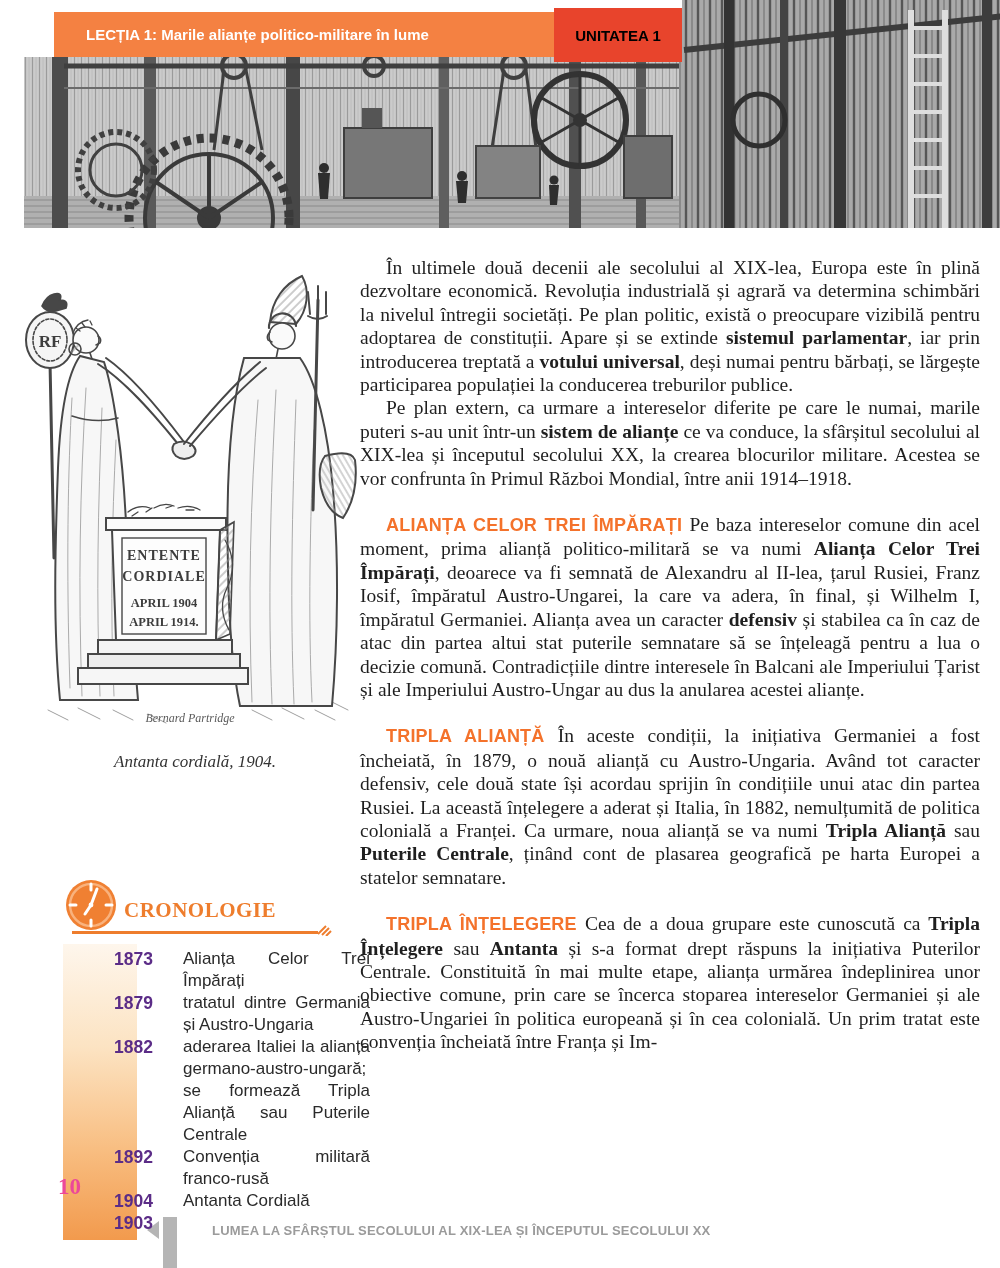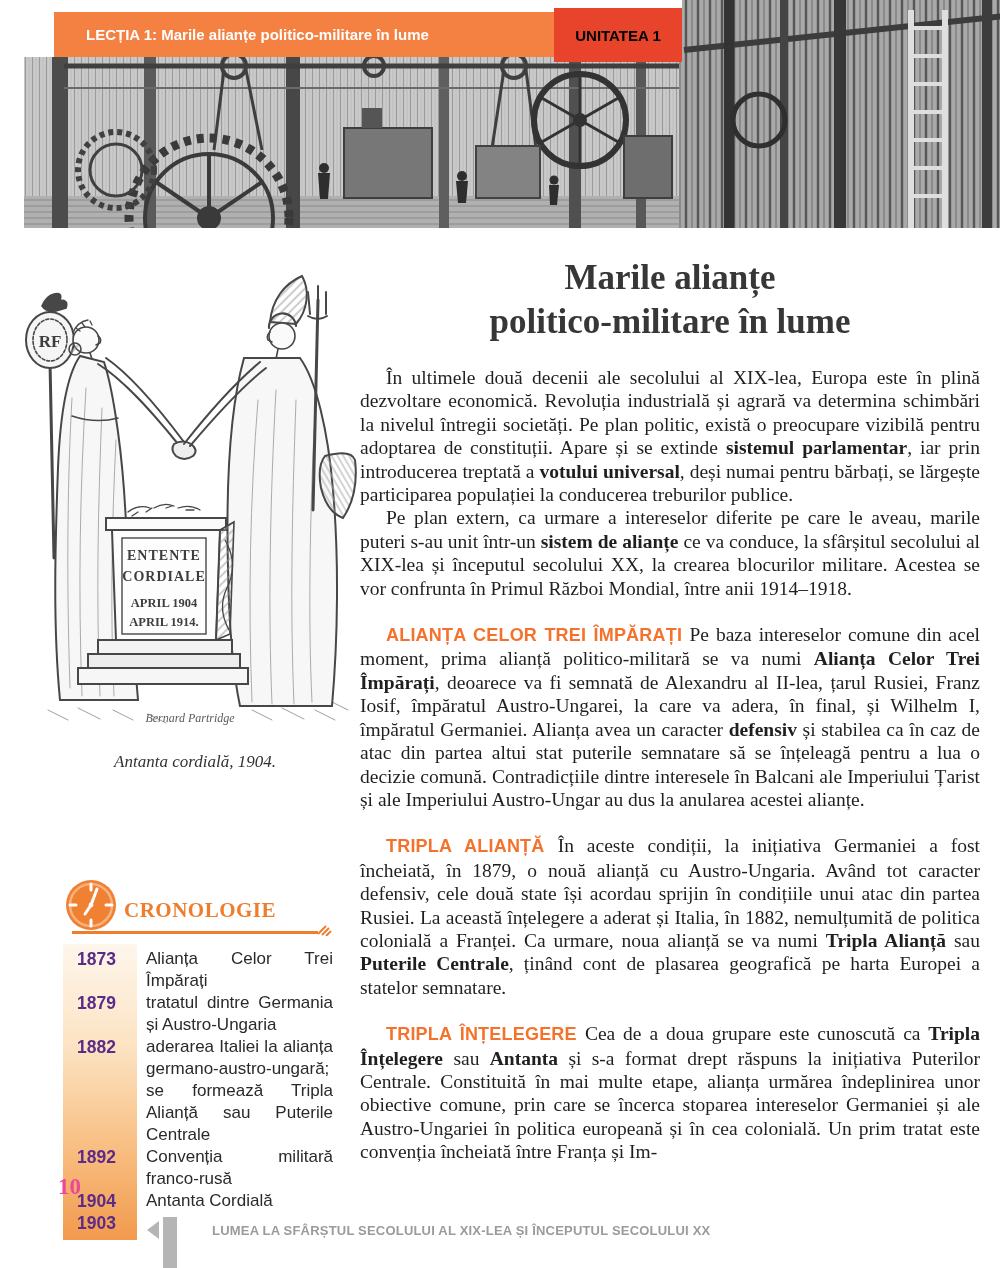--- a/index.html
+++ b/index.html
@@ -24,21 +24,21 @@
                font-style:italic;font-size:17px;color:#333333;}
 
   
   .chronology{position:absolute;top:876px;left:30px;width:332px;}
   .clock{position:absolute;top:2px;left:34px;width:54px;height:54px;}
   .chrono-title{position:absolute;top:22px;left:94px;font-family:"Liberation Serif",serif;
                 font-weight:bold;font-size:21px;letter-spacing:.5px;color:#ee7d2d;}
   .chrono-rule{position:absolute;top:55px;left:42px;width:246px;height:2.5px;background:#ee7d2d;}
   .rule-tip{position:absolute;top:46px;left:286px;width:16px;height:14px;}
   .chrono-list{position:absolute;top:72px;left:33px;width:270px;display:grid;
-               grid-template-columns:74px 1fr;column-gap:9px;row-gap:0;}
+               grid-template-columns:74px 1fr;column-gap:9px;row-gap:0;padding-left:37px;}
   .chrono-list::before{content:"";position:absolute;left:0;top:-4px;bottom:-6px;width:74px;z-index:0;
      background:linear-gradient(180deg,#fef6ec 0%,#fce3c2 35%,#f8bd80 70%,#f29a4d 100%);}
   .chrono-year{position:relative;z-index:1;font-family:"Liberation Sans",sans-serif;font-weight:bold;
                font-size:17.5px;line-height:22px;color:#5b2c87;padding-left:14px;}
   .chrono-text{position:relative;z-index:1;font-family:"Liberation Sans",sans-serif;font-size:17px;
                line-height:22px;color:#2a2a2a;text-align:justify;}
 
   
   .article{position:absolute;top:256px;left:360px;width:620px;}
   .art-title{text-align:center;font-weight:bold;font-size:35px;line-height:44px;color:#373737;margin-bottom:22px;}
@@ -241,27 +241,23 @@
       <div class="chrono-text">aderarea Italiei la alianța germano-austro-ungară; se formează Tripla Alianță sau Puterile Centrale</div>
       <div class="chrono-year">1892</div>
       <div class="chrono-text">Convenția militară franco-rusă</div>
       <div class="chrono-year">1904</div>
       <div class="chrono-text">Antanta Cordială</div>
       <div class="chrono-year">1903</div>
     </div>
 </div>
 
 <div class="article">
-  <div class="art-title">
-    <div>Marile alianțe</div>
-    <div>politico-militare în lume</div>
-  </div>
   <div>
       <p class="para"><span>În ultimele două decenii ale secolului al XIX-lea, Europa este în plină dezvoltare economică. Revoluția industrială și agrară va determina schimbări la nivelul întregii societăți. Pe plan politic, există o preocupare vizibilă pentru adoptarea de constituții. Apare și se extinde </span><b>sistemul parlamentar</b><span>, iar prin introducerea treptată a </span><b>votului universal</b><span>, deși numai pentru bărbați, se lărgește participarea populației la conducerea treburilor publice.</span></p>
-      <p class="para"><span>Pe plan extern, ca urmare a intereselor diferite pe care le aveau, marile puteri s-au unit într-un </span><b>sistem de alianțe</b><span> ce va conduce, la sfârșitul secolului al XIX-lea și începutul secolului XX, la crearea blocurilor militare. Acestea se vor confrunta în Primul Război Mondial, între anii 1914–1918.</span></p>
+      <p class="para"><span>Pe plan extern, ca urmare a intereselor diferite pe care le numai, marile puteri s-au unit într-un </span><b>sistem de alianțe</b><span> ce va conduce, la sfârșitul secolului al XIX-lea și începutul secolului XX, la crearea blocurilor militare. Acestea se vor confrunta în Primul Război Mondial, între anii 1914–1918.</span></p>
       <p class="para gap"><span class="runin">ALIANȚA CELOR TREI ÎMPĂRAȚI </span><span>Pe baza intereselor comune din acel moment, prima alianță politico-militară se va numi </span><b>Alianța Celor Trei Împărați</b><span>, deoarece va fi semnată de Alexandru al II-lea, țarul Rusiei, Franz Iosif, împăratul Austro-Ungarei, la care va adera, în final, și Wilhelm I, împăratul Germaniei. Alianța avea un caracter </span><b>defensiv</b><span> și stabilea ca în caz de atac din partea altui stat puterile semnatare să se înțeleagă pentru a lua o decizie comună. Contradicțiile dintre interesele în Balcani ale Imperiului Țarist și ale Imperiului Austro-Ungar au dus la anularea acestei alianțe.</span></p>
       <p class="para gap"><span class="runin">TRIPLA ALIANȚĂ </span><span>În aceste condiții, la inițiativa Germaniei a fost încheiată, în 1879, o nouă alianță cu Austro-Ungaria. Având tot caracter defensiv, cele două state își acordau sprijin în condițiile unui atac din partea Rusiei. La această înțelegere a aderat și Italia, în 1882, nemulțumită de politica colonială a Franței. Ca urmare, noua alianță se va numi </span><b>Tripla Alianță</b><span> sau </span><b>Puterile Centrale</b><span>, ținând cont de plasarea geografică pe harta Europei a statelor semnatare.</span></p>
       <p class="para gap"><span class="runin">TRIPLA ÎNȚELEGERE </span><span>Cea de a doua grupare este cunoscută ca </span><b>Tripla Înțelegere</b><span> sau </span><b>Antanta</b><span> și s-a format drept răspuns la inițiativa Puterilor Centrale. Constituită în mai multe etape, alianța urmărea îndeplinirea unor obiective comune, prin care se încerca stoparea intereselor Germaniei și ale Austro-Ungariei în politica europeană și în cea colonială. Un prim tratat este convenția încheiată între Franța și Im-</span></p>
     </div>
 </div>
 
 <div class="page-num">10</div>
 <div class="foot-tri"></div>
 <div class="foot-bar"></div>
 <div class="foot-text">LUMEA LA SFÂRȘTUL SECOLULUI AL XIX-LEA ȘI ÎNCEPUTUL SECOLULUI XX</div>

